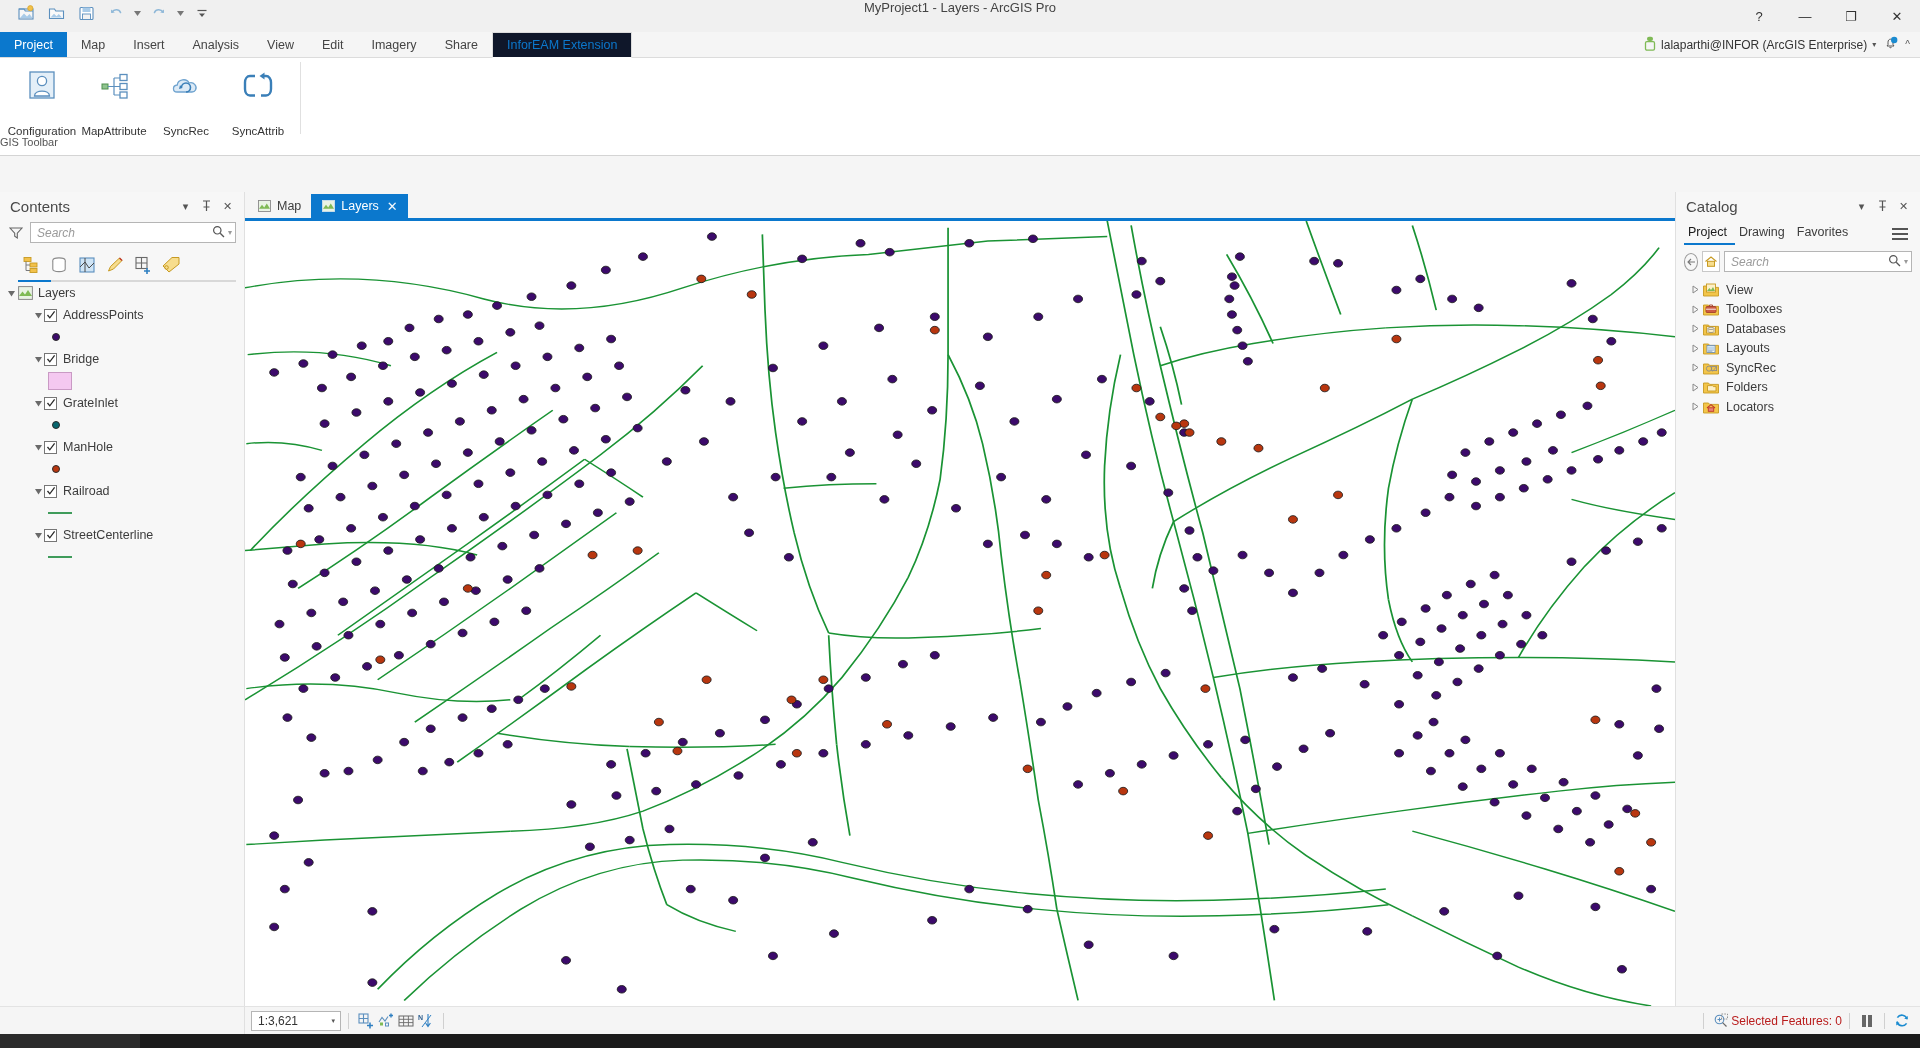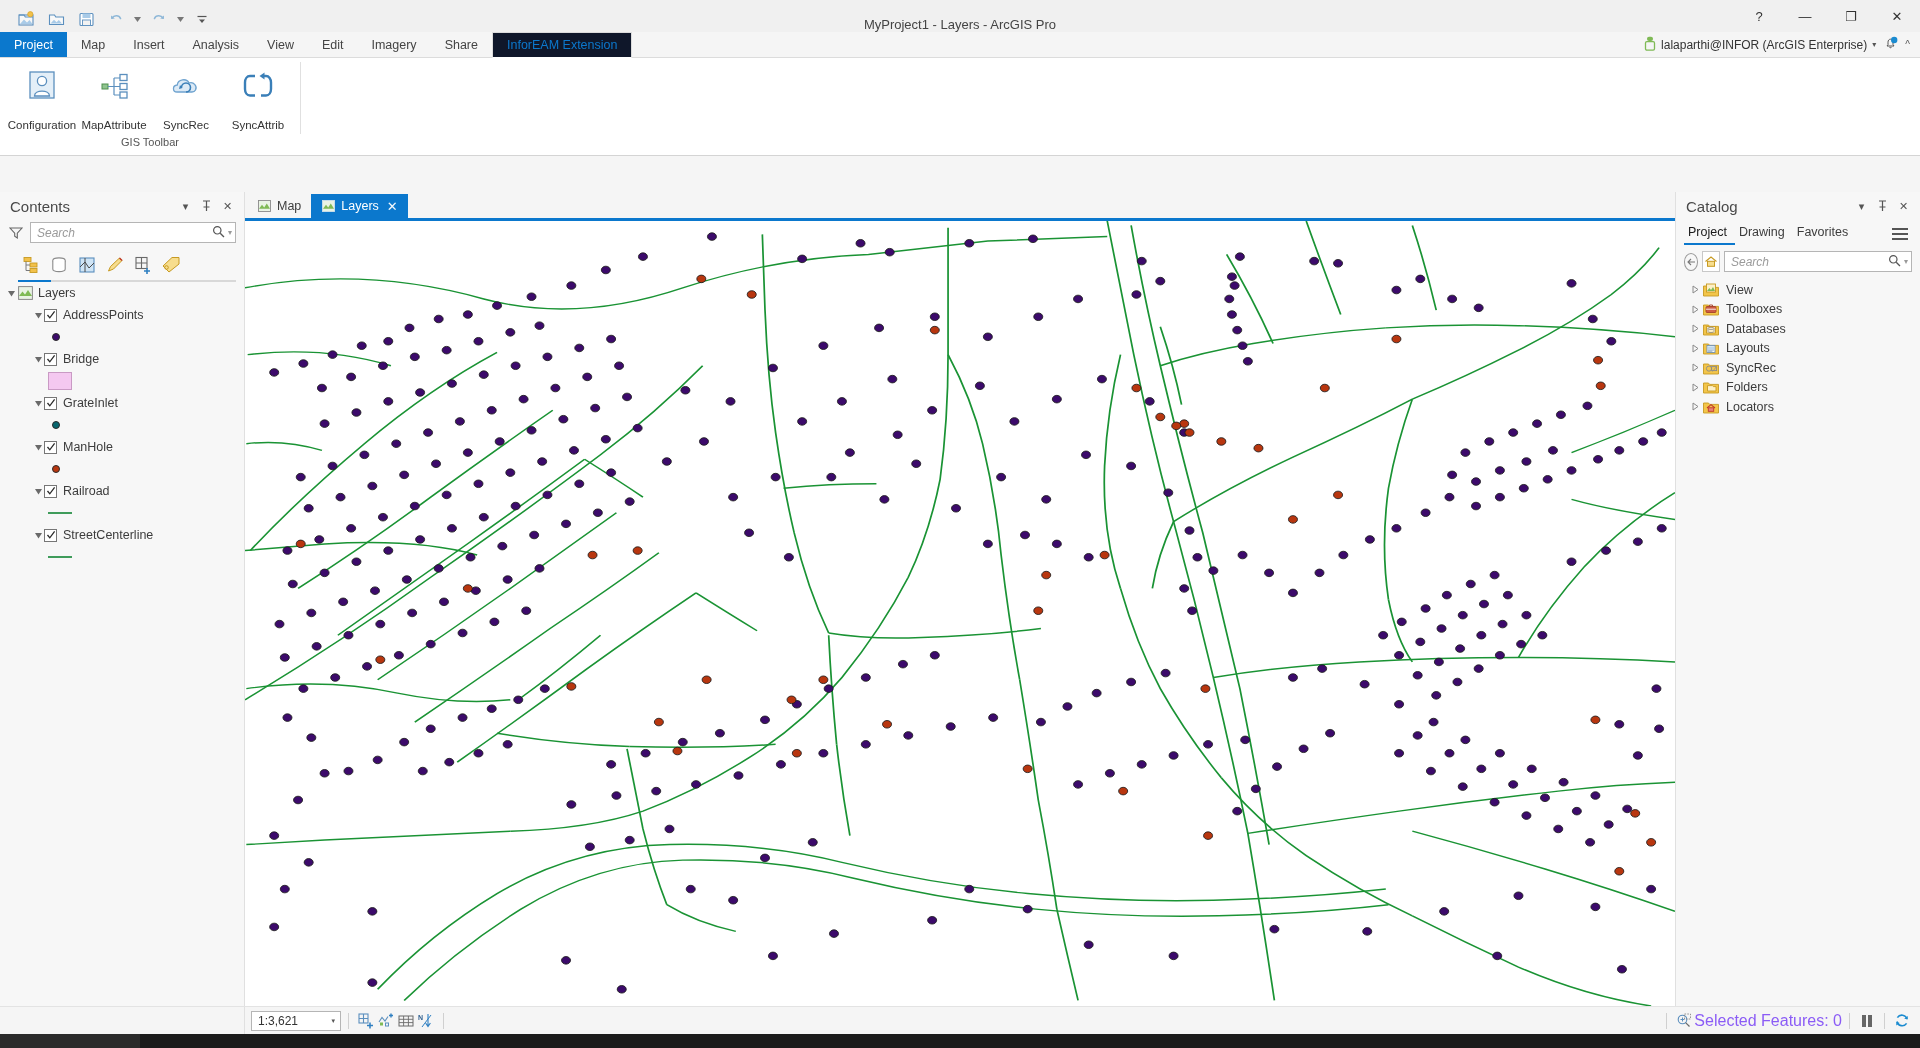--- a/index.html
+++ b/index.html
@@ -6,21 +6,21 @@
   html, body {
     width: 1920px; height: 1048px;
     font-family: "Liberation Sans", sans-serif;
     background: #f0f0f0; overflow: hidden;
     -webkit-font-smoothing: antialiased;
   }
   .app { width: 1920px; height: 1048px; position: relative; display: flex; flex-direction: column; background:#f5f5f5;}
 
   
   .titlebar {
-    height: 32px; background: #f0f0f0; display: flex; align-items: flex-end;
+    height: 32px; background: #f0f0f0; display: flex; align-items: flex-start;
     position: relative; flex: 0 0 32px;
   }
   .qat { display: flex; align-items: center; gap: 2px; padding-left: 12px; }
   .qat-btn {
     width: 28px; height: 26px; display: flex; align-items: center; justify-content: center;
     cursor: pointer; border-radius: 2px;
   }
   .title-text {
     position: absolute; left: 0; right: 0; text-align: center;
     font-size: 13px; color: #444; pointer-events: none;
@@ -55,30 +55,30 @@
 
   
   .ribbon-body {
     height: 98px; background: #fff; display: flex; flex-direction: column;
     border-bottom: 1px solid #d4d4d4; flex: 0 0 98px;
   }
   .ribbon-groups { flex: 1; display: flex; align-items: flex-start; }
   .rgroup { display: flex; flex-direction: column; align-items: center; position: relative; height: 100%; }
   .rgroup-items { display: flex; align-items: flex-start; padding: 6px 6px 0 6px; height: 78px; }
   .rgroup-label {
-    font-size: 11px; color: #555; text-align: center; width: 100%;
+    font-size: 11px; color: #555; text-align: left; width: 100%;
     padding-bottom: 3px;
   }
   .rgroup-div { width:1px; background:#e0e0e0; height:72px; align-self:flex-start; margin-top:4px;}
   .rbtn {
     width: 72px; display: flex; flex-direction: column; align-items: center;
     cursor: pointer; padding: 3px 2px; border-radius: 2px;
   }
   .rbtn .ricon { height: 38px; display:flex; align-items:center; justify-content:center; }
-  .rbtn .rlabel { font-size: 11.5px; color: #333; text-align: center; line-height: 1.15; margin-top:14px; white-space: nowrap;}
+  .rbtn .rlabel { font-size: 11.5px; color: #333; text-align: center; line-height: 1.15; margin-top:20px; white-space: nowrap;}
 
   
   .main { flex: 1; display: flex; min-height: 0; background:#ec4899;margin-top:36px; }
 
   
   .pane { display: flex; flex-direction: column; background: #f7f7f7; min-height:0;}
   .pane-head {
     height: 28px; display: flex; align-items: center; padding: 0 6px 0 10px;
     flex: 0 0 28px;
   }
@@ -172,21 +172,21 @@
   .scale-combo .sc-val { flex:1; }
   .scale-combo .sc-arrow { font-size: 7px; color:#555; padding-right:3px;}
   .sb-sep { width:1px; height:16px; background:#d0d0d0; margin: 0 7px; }
   .sb-ico { width: 20px; height: 20px; display:flex;align-items:center;justify-content:center; cursor:pointer;}
   .coords {
     position: absolute; left: 0; right: 0; text-align: center;
     font-size: 12px; color: #555; pointer-events:none;
   }
   .coords .cdrop { font-size: 9px; margin-left:6px; }
   .status-right { margin-left: auto; display:flex; align-items:center; padding-right: 8px; gap:0; }
-  .sel-feat { font-size: 16px; color: #8b5cf6; }
+  .sel-feat { font-size: 12px; color: #b91c1c; }
   .pause-ico { display:flex; gap:2px; }
   .pause-ico b { display:block; width:4px; height:12px; background:#666; }
 
   
   .taskbar { height: 14px; background:#1b1b1b; display:flex; align-items:center; flex:0 0 14px;}
   .taskbar .tb-left { width: 140px; height:100%; background:#2b2b2b;}
 </style>
 </head>
 <body>
 

